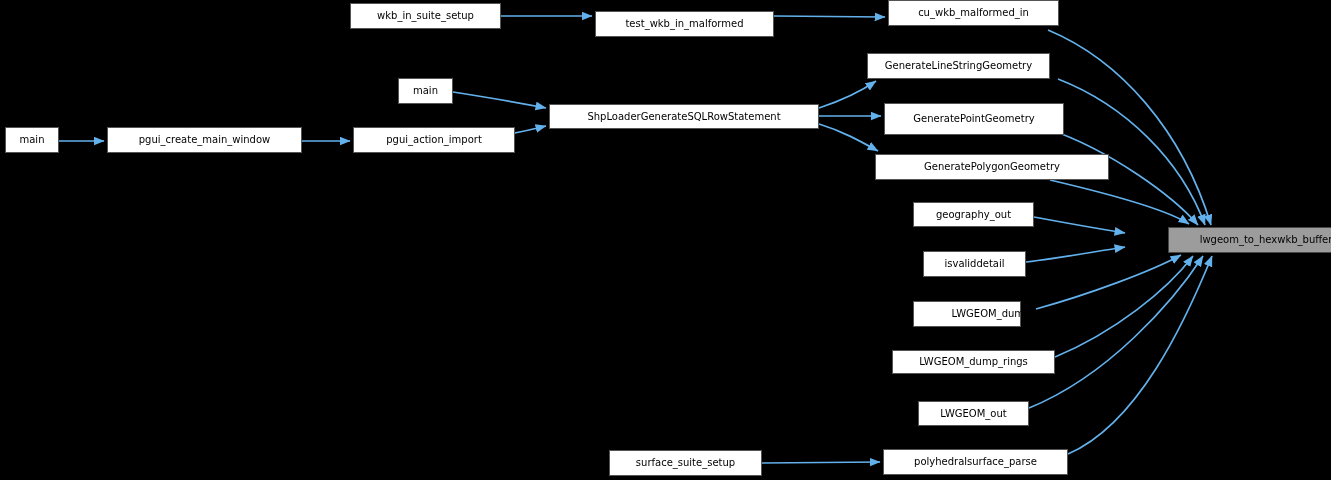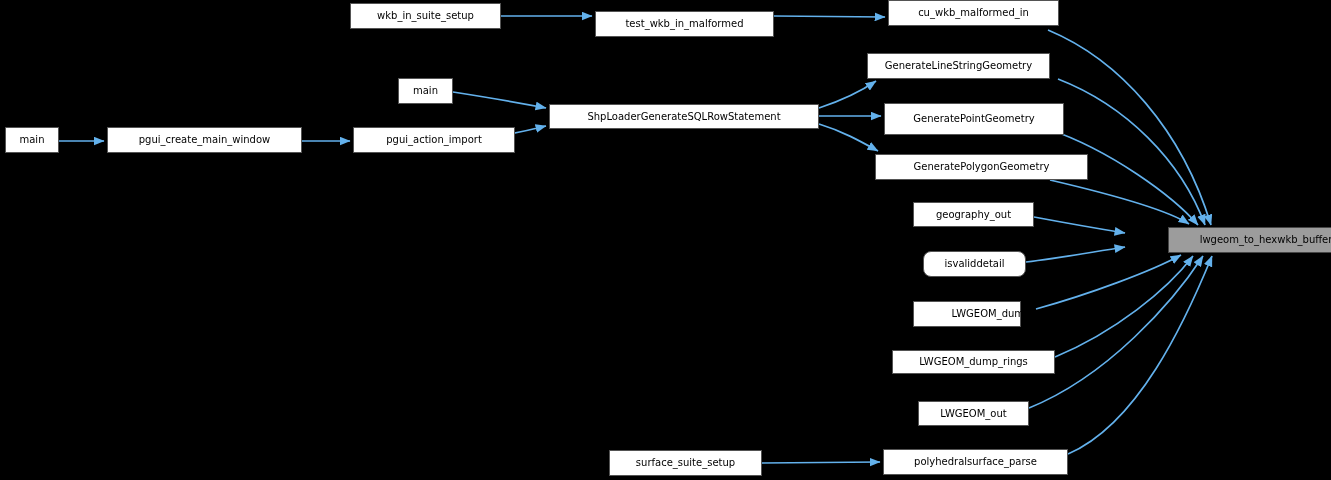--- a/index.html
+++ b/index.html
@@ -84,23 +84,23 @@
       <div class="node" style="left: 350px; top: 3px; width: 151px; height: 26px;">wkb_in_suite_setup</div>
       <div class="node" style="left: 595px; top: 3px; width: 179px; height: 26px; margin-top: 8px;">test_wkb_in_malformed</div>
       <div class="node" style="left: 888px; top: 0; width: 171px; height: 26px;">cu_wkb_malformed_in</div>
       <div class="node" style="left: 398px; top: 78px; width: 55px; height: 26px;">main</div>
       <div class="node" style="left: 549px; top: 104px; width: 270px; height: 25px;">ShpLoaderGenerateSQLRowStatement</div>
       <div class="node" style="left: 5px; top: 127px; width: 54px; height: 26px;">main</div>
       <div class="node" style="left: 107px; top: 127px; width: 195px; height: 26px;">pgui_create_main_window</div>
       <div class="node" style="left: 353px; top: 127px; width: 162px; height: 26px;">pgui_action_import</div>
       <div class="node" style="left: 867px; top: 53px; width: 183px; height: 26px;">GenerateLineStringGeometry</div>
       <div class="node" style="left: 884px; top: 103px; width: 180px; height: 32px;">GeneratePointGeometry</div>
-      <div class="node" style="left: 875px; top: 154px; width: 213px; height: 26px;">GeneratePolygonGeometry</div>
+      <div class="node" style="left: 875px; top: 154px; width: 234px; height: 26px;">GeneratePolygonGeometry</div>
       <div class="node" style="left: 913px; top: 202px; width: 121px; height: 25px;">geography_out</div>
-      <div class="node" style="left: 923px; top: 251px; width: 103px; height: 26px; border-radius: 8px;">isvaliddetail</div>
+      <div class="node" style="left: 923px; top: 251px; width: 103px; height: 26px;">isvaliddetail</div>
       <div class="node" style="left: 913px; top: 301px; width: 108px; height: 26px; padding-left: 48px;">LWGEOM_dump</div>
       <div class="node" style="left: 892px; top: 350px; width: 163px; height: 24px;">LWGEOM_dump_rings</div>
       <div class="node" style="left: 918px; top: 401px; width: 111px; height: 25px;">LWGEOM_out</div>
       <div class="node" style="left: 609px; top: 450px; width: 153px; height: 26px;">surface_suite_setup</div>
       <div class="node" style="left: 883px; top: 449px; width: 185px; height: 26px;">polyhedralsurface_parse</div>
       <div class="node highlighted" style="left: 1128px; top: 227px; width: 196px; height: 26px; margin-left: 40px;">lwgeom_to_hexwkb_buffer</div>
     </div>
 </div>
 
 </body></html>

